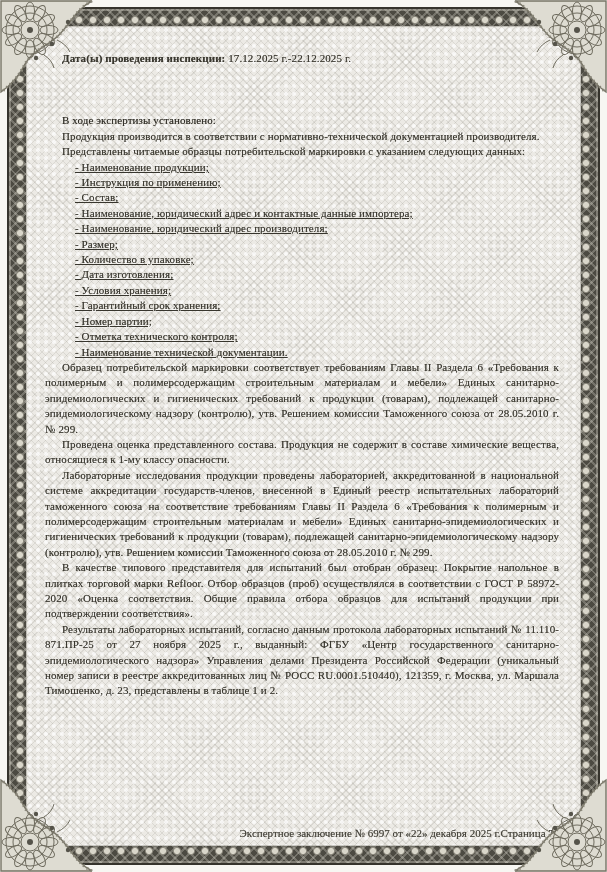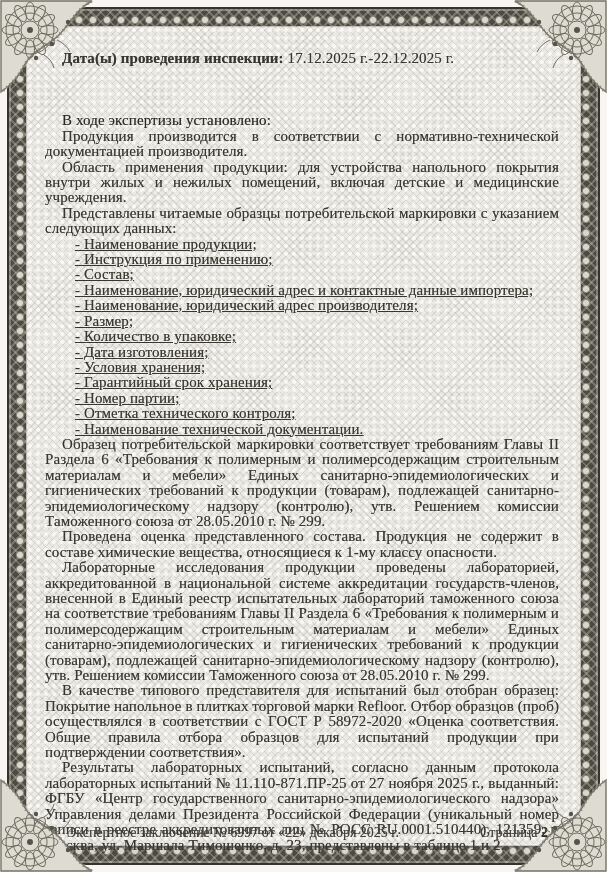--- a/index.html
+++ b/index.html
@@ -45,32 +45,32 @@
     background-color:#eceae5;
     background-image:
       radial-gradient(circle at 4px 4px, rgba(255,255,255,.75) 0 1.4px, rgba(0,0,0,0) 2.6px),
       repeating-linear-gradient(45deg, rgba(124,121,111,.16) 0 1px, rgba(0,0,0,0) 1px 5px),
       repeating-linear-gradient(-45deg, rgba(124,121,111,.16) 0 1px, rgba(0,0,0,0) 1px 5px);
     background-size:8px 8px,auto,auto;
     box-shadow:inset 0 0 0 1px rgba(118,115,104,.35);
   }
   .content{
     position:absolute;left:19px;right:22px;top:25px;
-    font-size:15px;line-height:15.4px;text-align:justify;
+    font-size:11px;line-height:15.4px;text-align:justify;
     letter-spacing:.1px;
     text-shadow:0 0 .5px rgba(56,54,46,.55);
   }
   .para{margin:0;text-indent:17px;}
   .para.bold{font-weight:normal;color:#2d2b24;margin-top:47px;}
   .list-item{margin:0 0 0 13px;text-align:left;text-decoration:underline;}
   
   .footer{
-    position:absolute;left:19px;right:6px;bottom:7px;
-    display:flex;justify-content:space-between;align-items:baseline;
-    font-size:14px;line-height:12px;color:#44423a;
+    position:absolute;left:25px;right:6px;bottom:7px;
+    display:flex;justify-content:flex-end;align-items:baseline;
+    font-size:11px;line-height:12px;color:#44423a;
     text-shadow:0 0 .5px rgba(56,54,46,.5);
   }
   .footer .doc-ref{margin-left:22px;}
   .footer b{color:#2d2b24;}
 </style>
 </head>
 <body>
 
 <div class="page">
 
@@ -129,21 +129,20 @@
 
   <div class="inner">
 
     <div class="content">
 
       <p class="para"><b>Дата(ы) проведения инспекции:</b><span> 17.12.2025 г.-22.12.2025 г.</span></p>
 
       <p class="para bold">В ходе экспертизы установлено:</p>
 
       <p class="para">Продукция производится в соответствии с нормативно-технической документацией производителя.</p>
-      <p class="para">Область применения продукции: для устройства напольного покрытия внутри жилых и нежилых помещений, включая детские и медицинские учреждения.</p>
       <p class="para">Представлены читаемые образцы потребительской маркировки с указанием следующих данных:</p>
 
       <div>
         <p class="para list-item">- Наименование продукции;</p>
         <p class="para list-item">- Инструкция по применению;</p>
         <p class="para list-item">- Состав;</p>
         <p class="para list-item">- Наименование, юридический адрес и контактные данные импортера;</p>
         <p class="para list-item">- Наименование, юридический адрес производителя;</p>
         <p class="para list-item">- Размер;</p>
         <p class="para list-item">- Количество в упаковке;</p>

